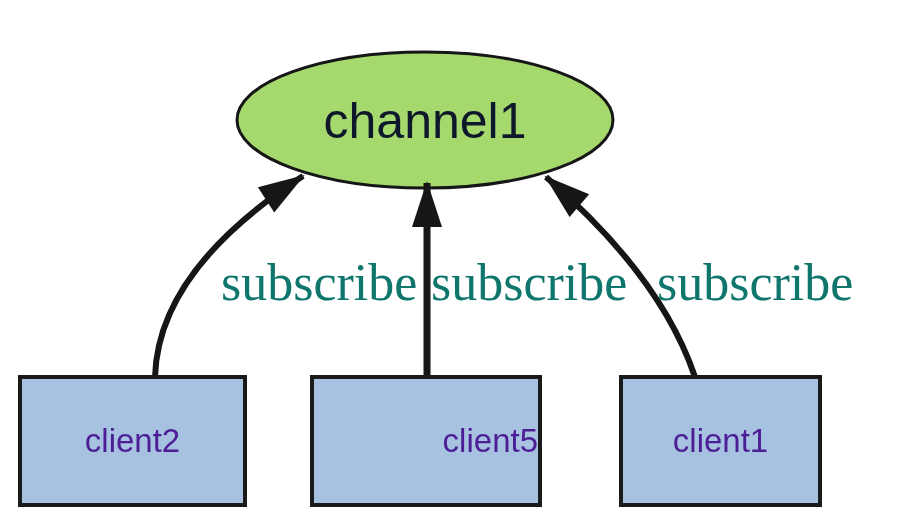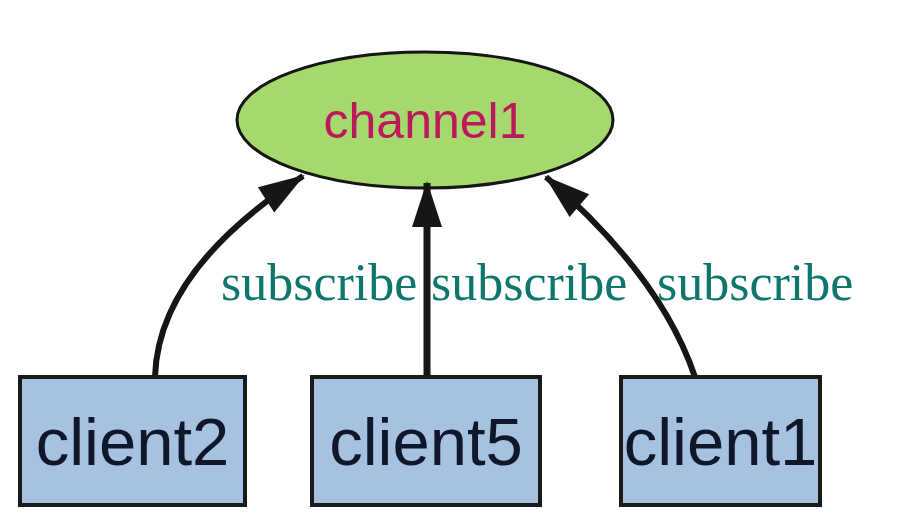--- a/index.html
+++ b/index.html
@@ -17,21 +17,21 @@
   }
   .shapes-svg {
     position: absolute;
     left: 0;
     top: 0;
     width: 902px;
     height: 522px;
   }
   .node-label {
     position: absolute;
-    color: #be185d;
+    color: #0f172a;
     font-size: 50px;
     line-height: 52px;
     text-align: center;
     white-space: nowrap;
     font-family: "Liberation Sans", sans-serif;
   }
   .channel-label {
     left: 275px;
     top: 95px;
     width: 300px;
@@ -39,26 +39,26 @@
   .client-box {
     position: absolute;
     top: 375px;
     height: 132px;
     background: #a6c2e0;
     border: 4px solid #1a1a1a;
     box-sizing: border-box;
     display: flex;
     align-items: center;
     justify-content: center;
-    color: #0f172a;
-    font-size: 67px;
+    color: #4c1d95;
+    font-size: 33px;
     font-family: "Liberation Sans", sans-serif;
   }
   .client-box.b1 { left: 18px;  width: 229px; }
-  .client-box.b2 { left: 310px; width: 232px; }
+  .client-box.b2 { left: 310px; width: 232px; justify-content: flex-end; }
   .client-box.b3 { left: 619px; width: 203px; }
   .edge-label {
     position: absolute;
     top: 256px;
     color: #0f766e;
     font-size: 52px;
     line-height: 54px;
     white-space: nowrap;
     font-family: "Liberation Serif", serif;
   }

